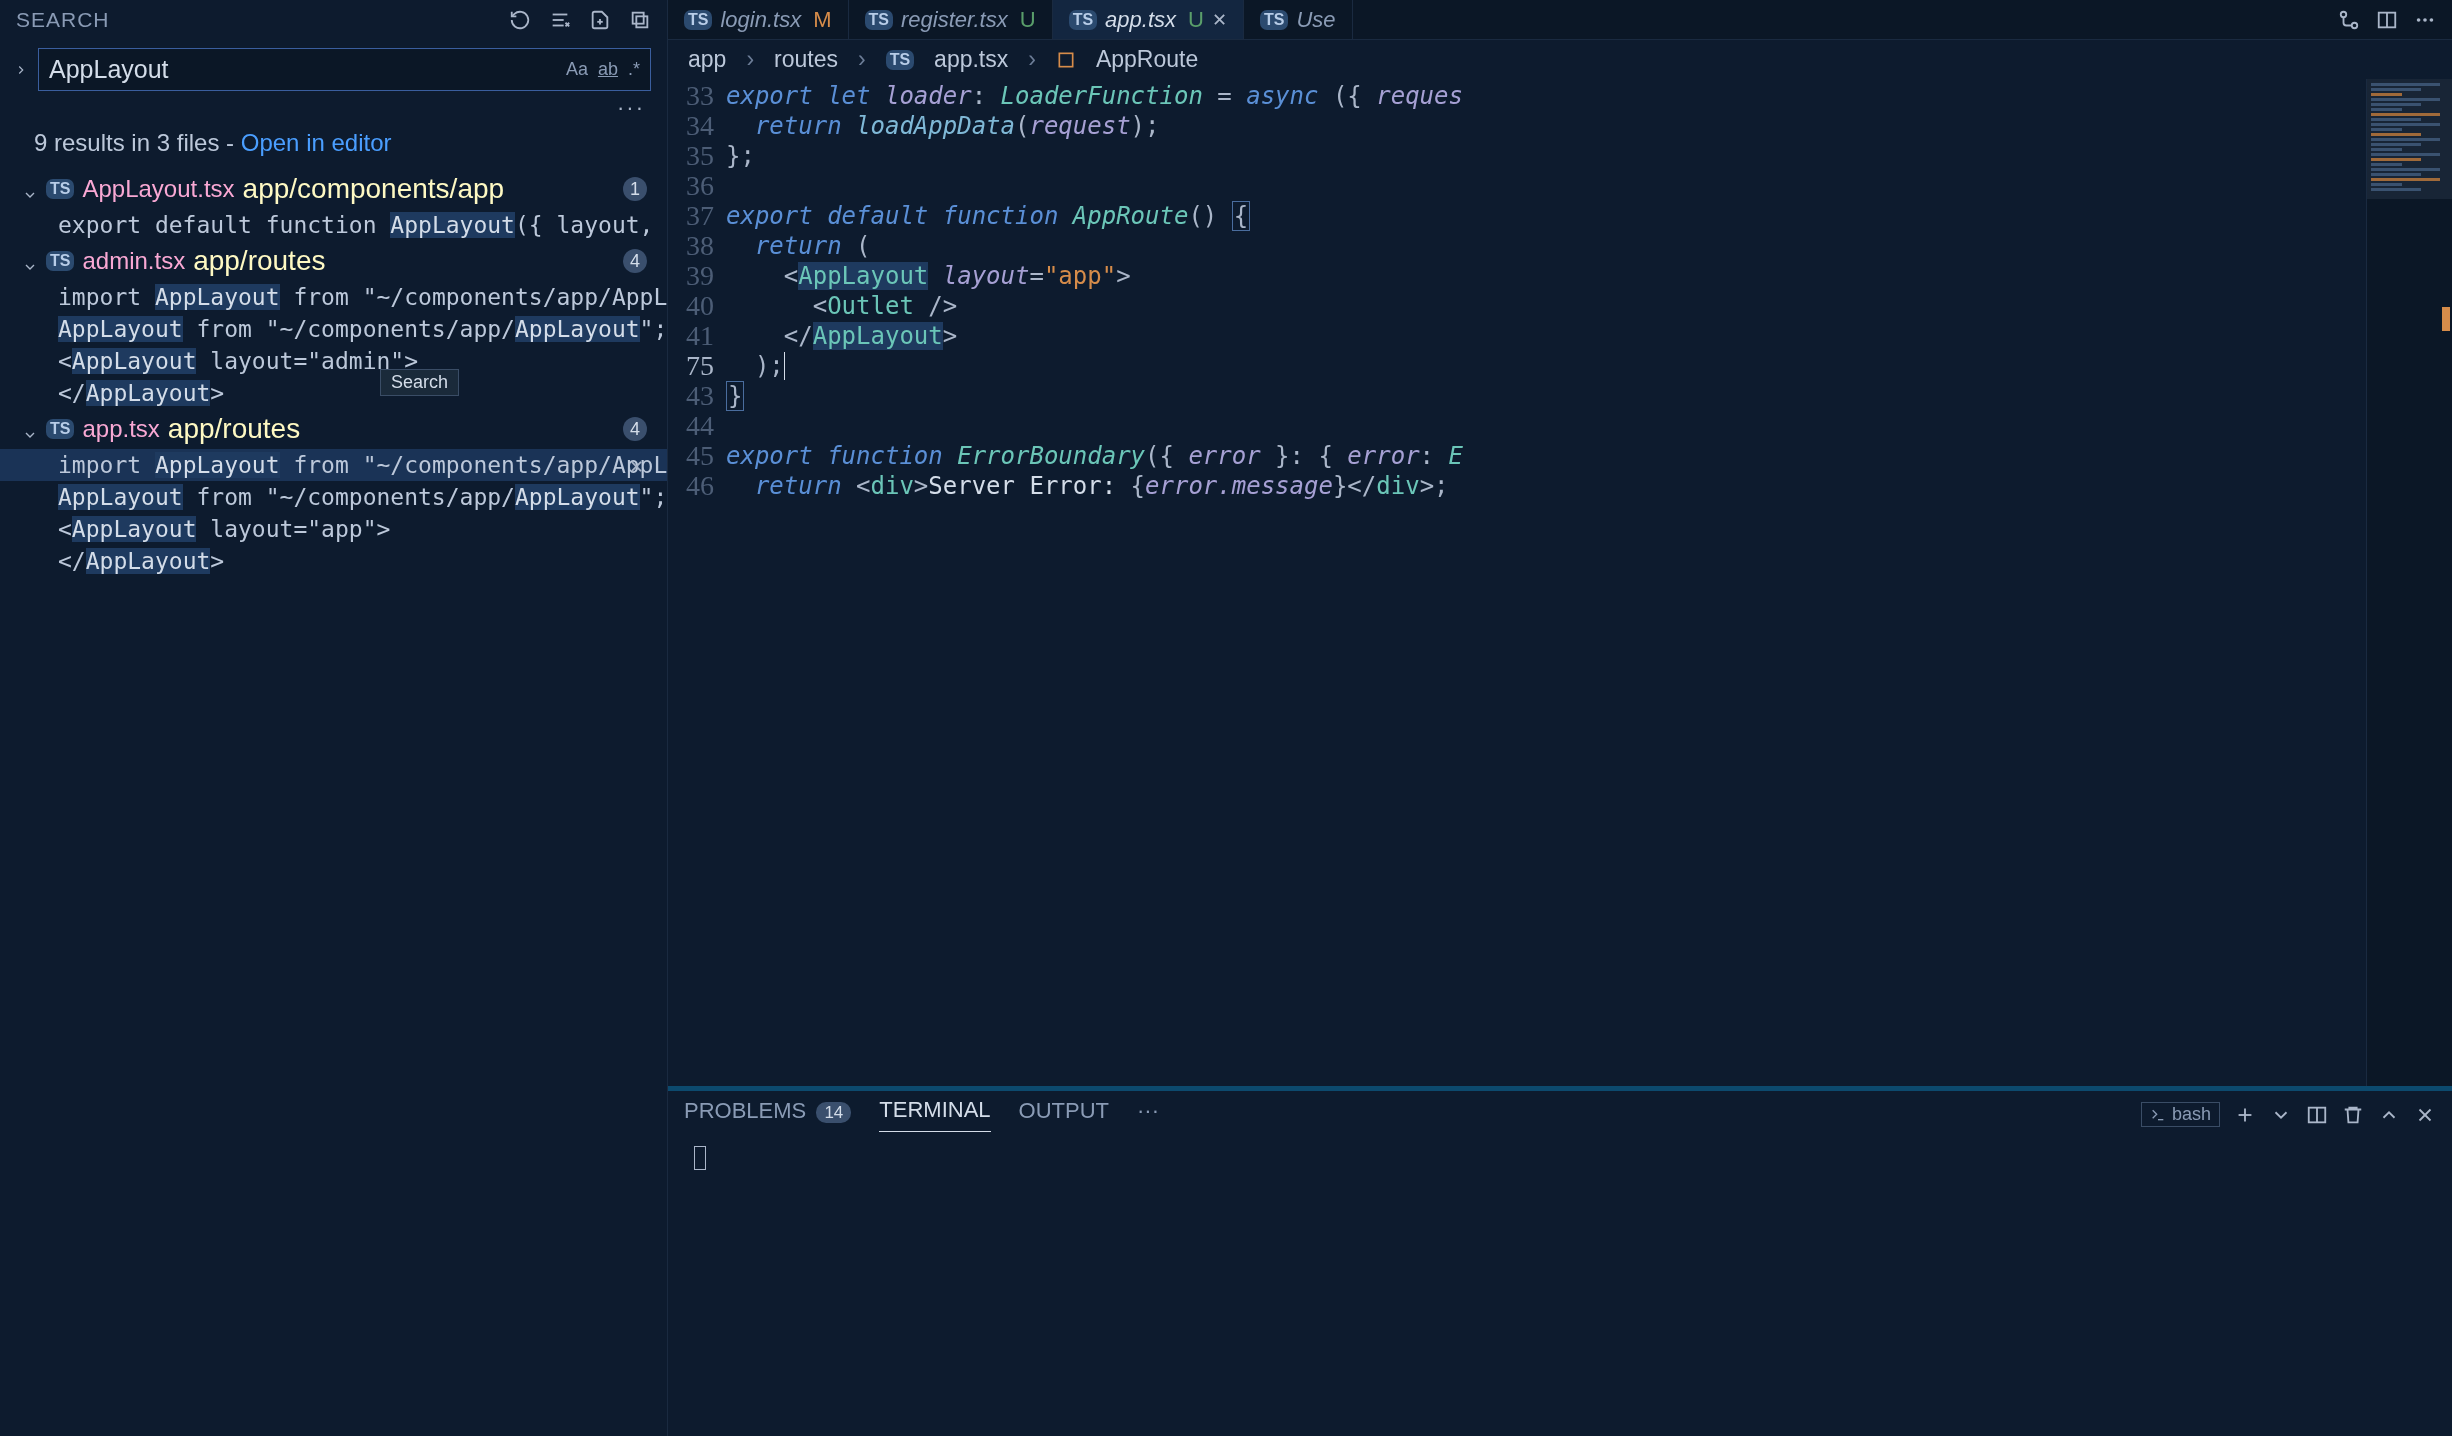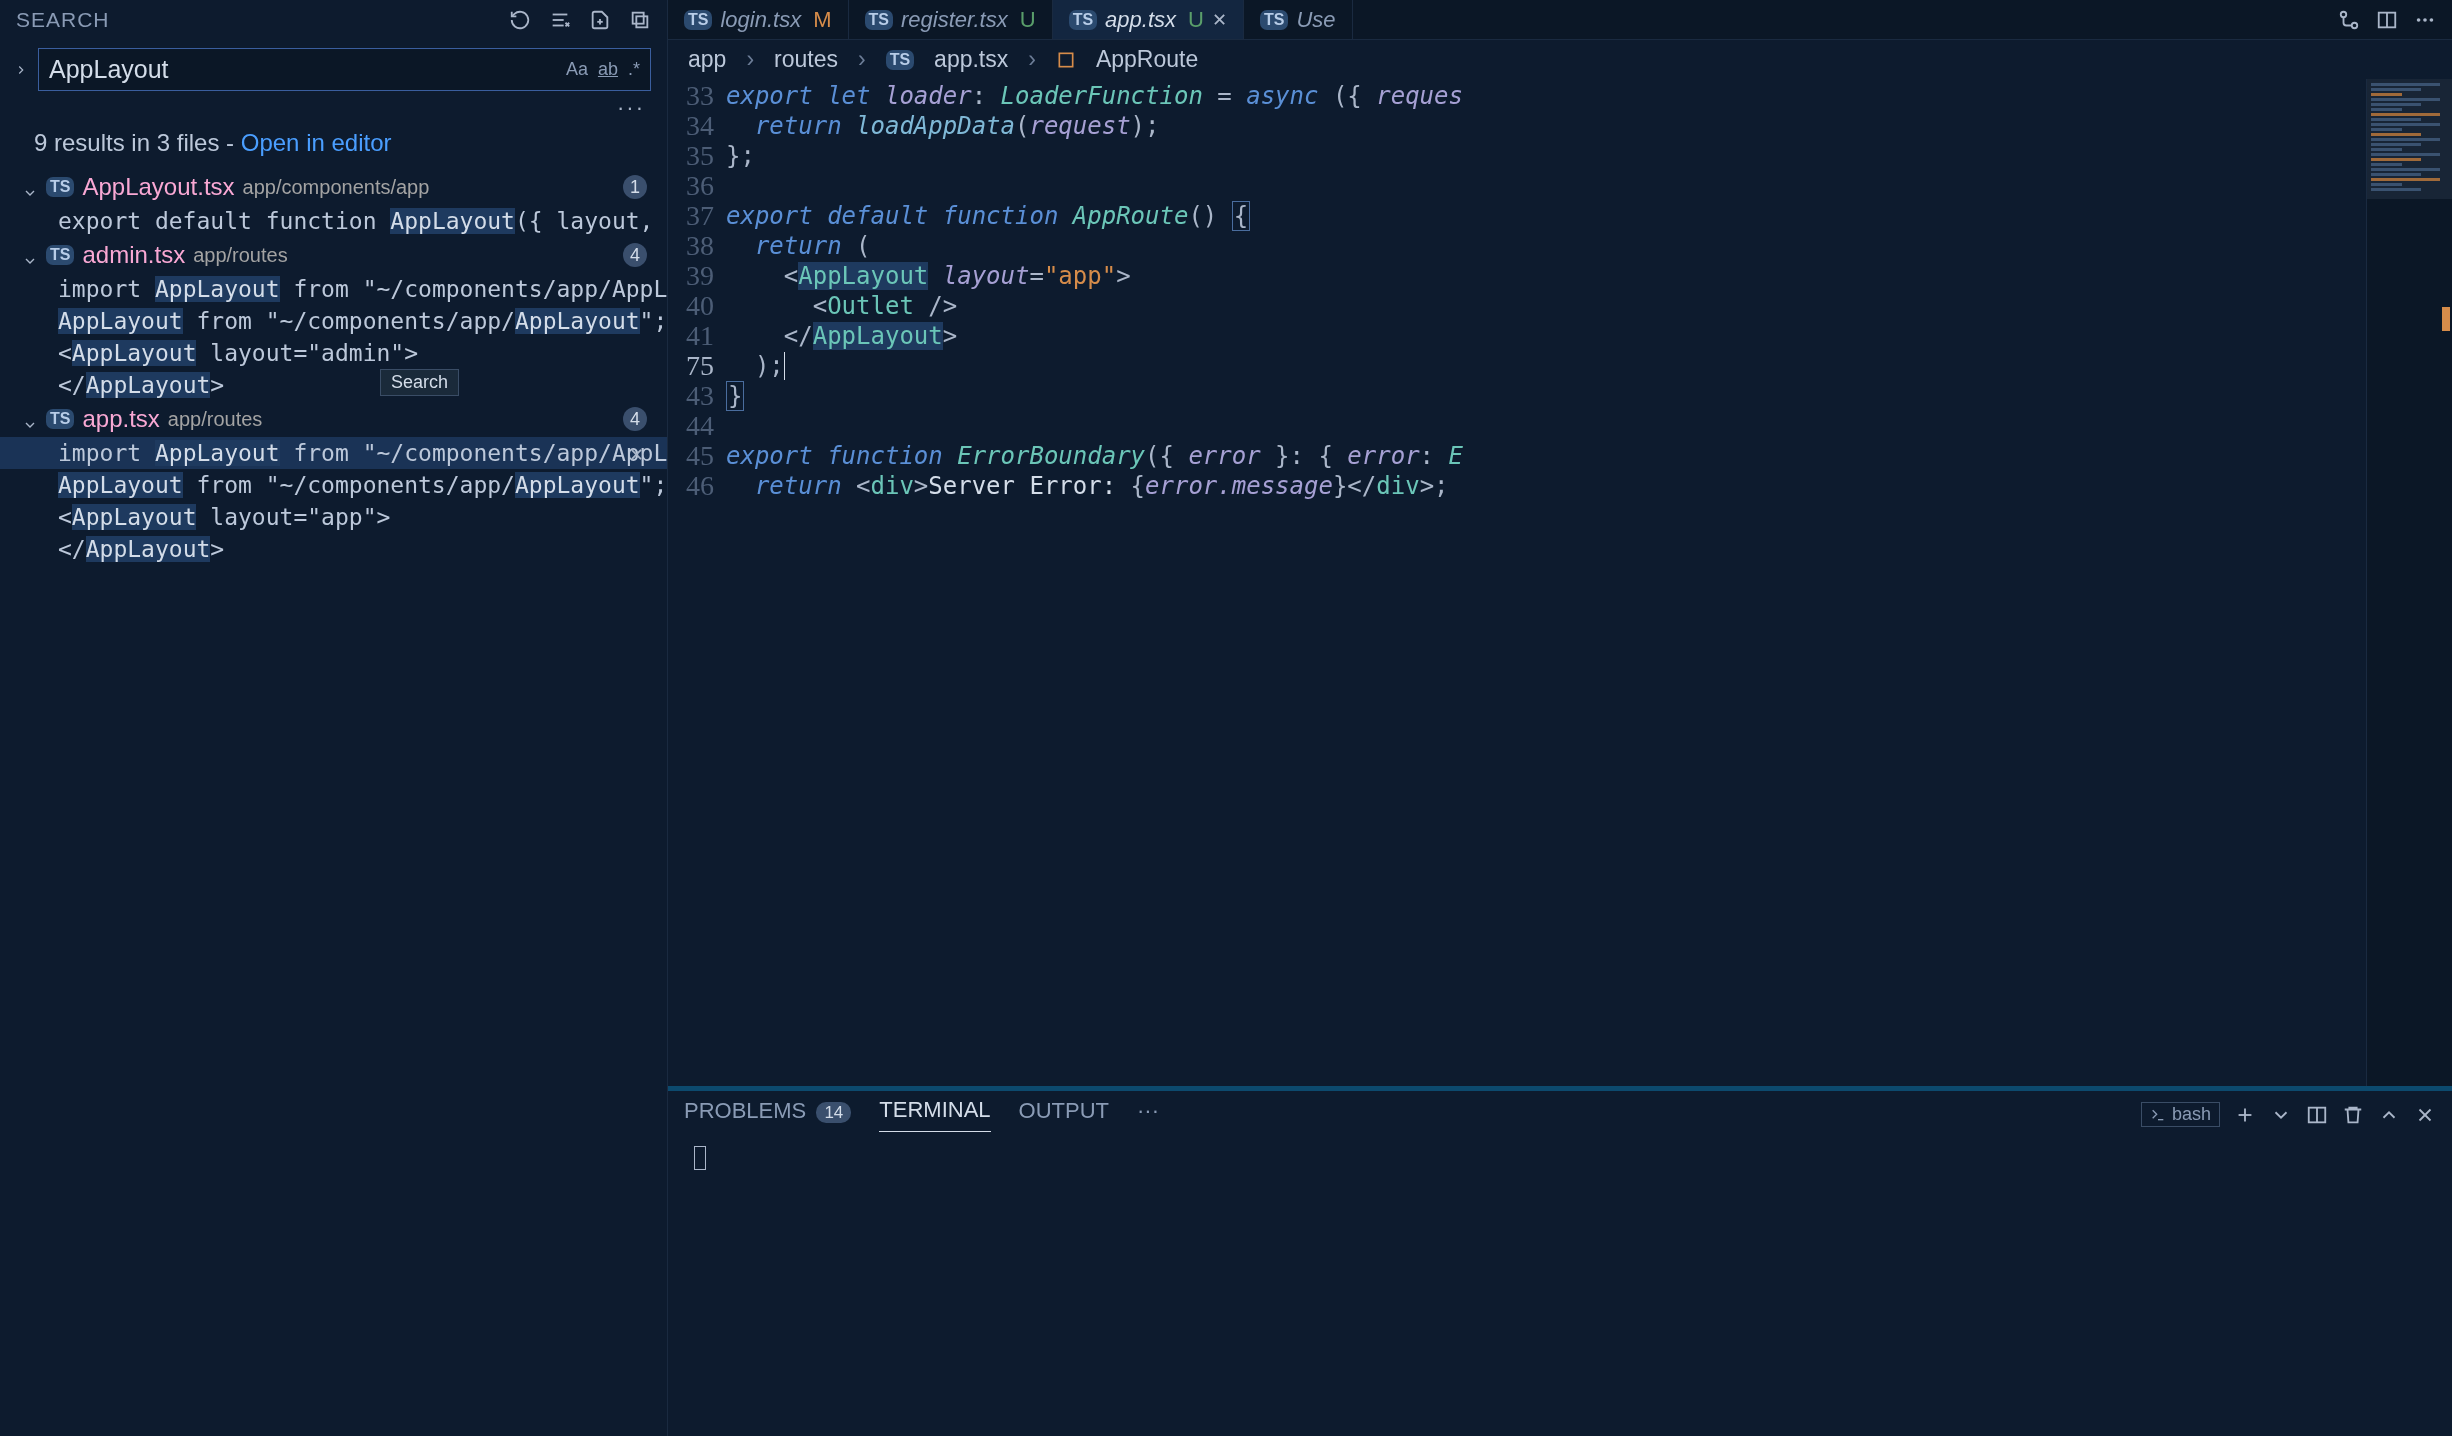--- a/index.html
+++ b/index.html
@@ -122,21 +122,21 @@
 }
 .ts-badge {
   background: #2b4a6f;
   color: #b8cde8;
   font-size: 16px;
   font-weight: 600;
   padding: 1px 4px;
   border-radius: 7px;
 }
 .file-name { color: #f9a8d4; }
-.file-path { color: #a3a3a3; font-size: 20px; }
+.file-path { color: #fef9c3; font-size: 28px; }
 .file-badge {
   margin-left: auto;
   background: #3a4f6d;
   color: #d4dde9;
   border-radius: 12px;
   min-width: 24px;
   height: 24px;
   display: inline-flex;
   align-items: center;
   justify-content: center;

